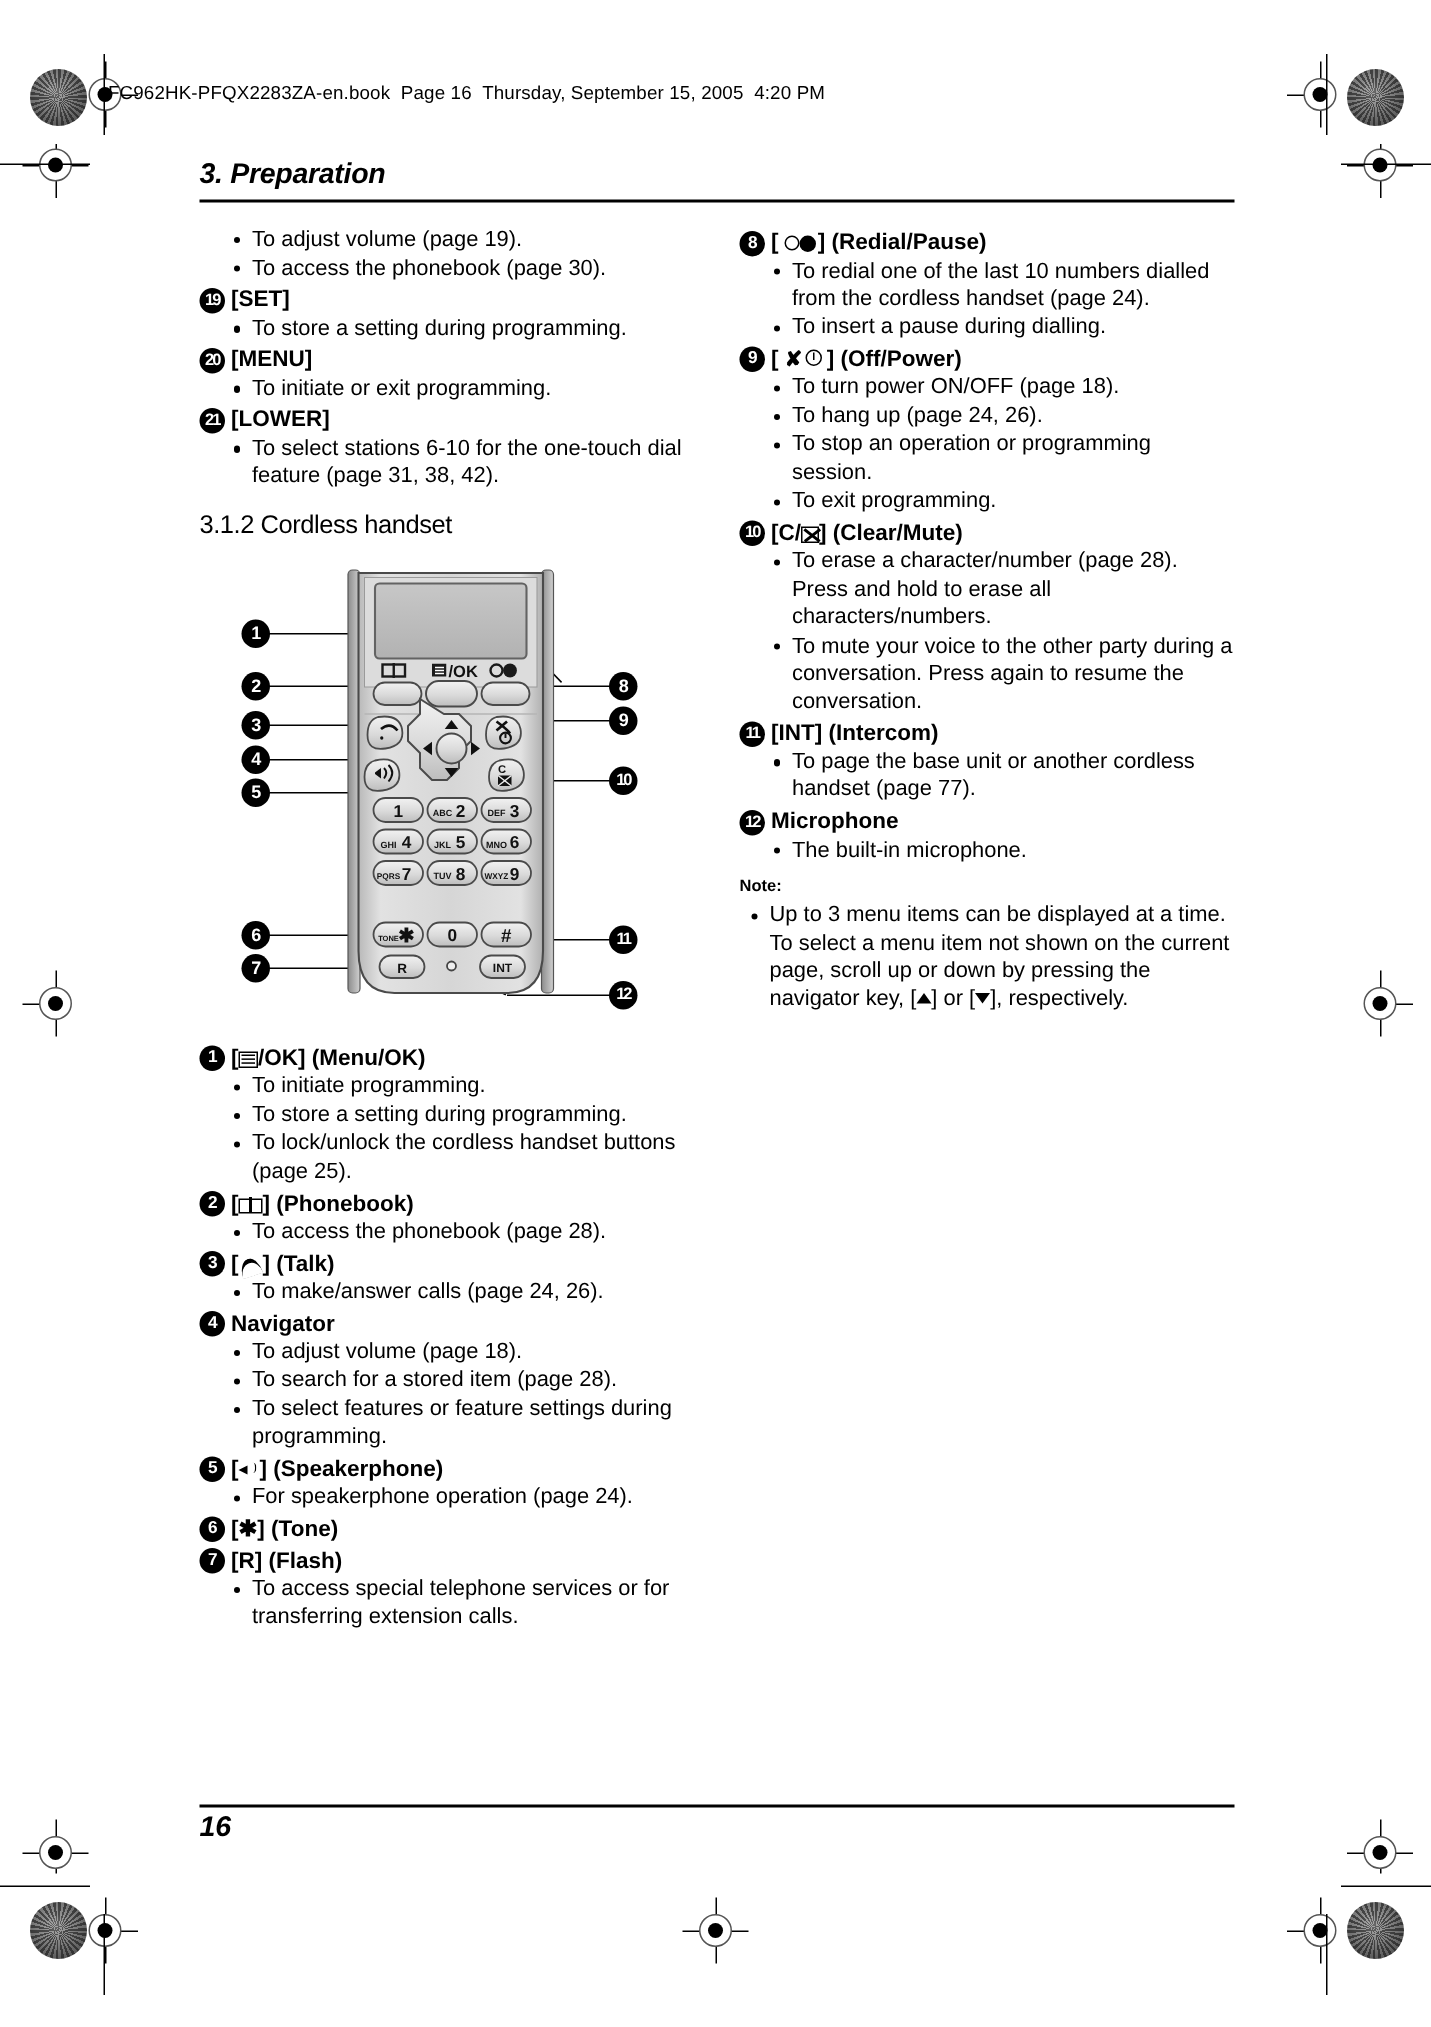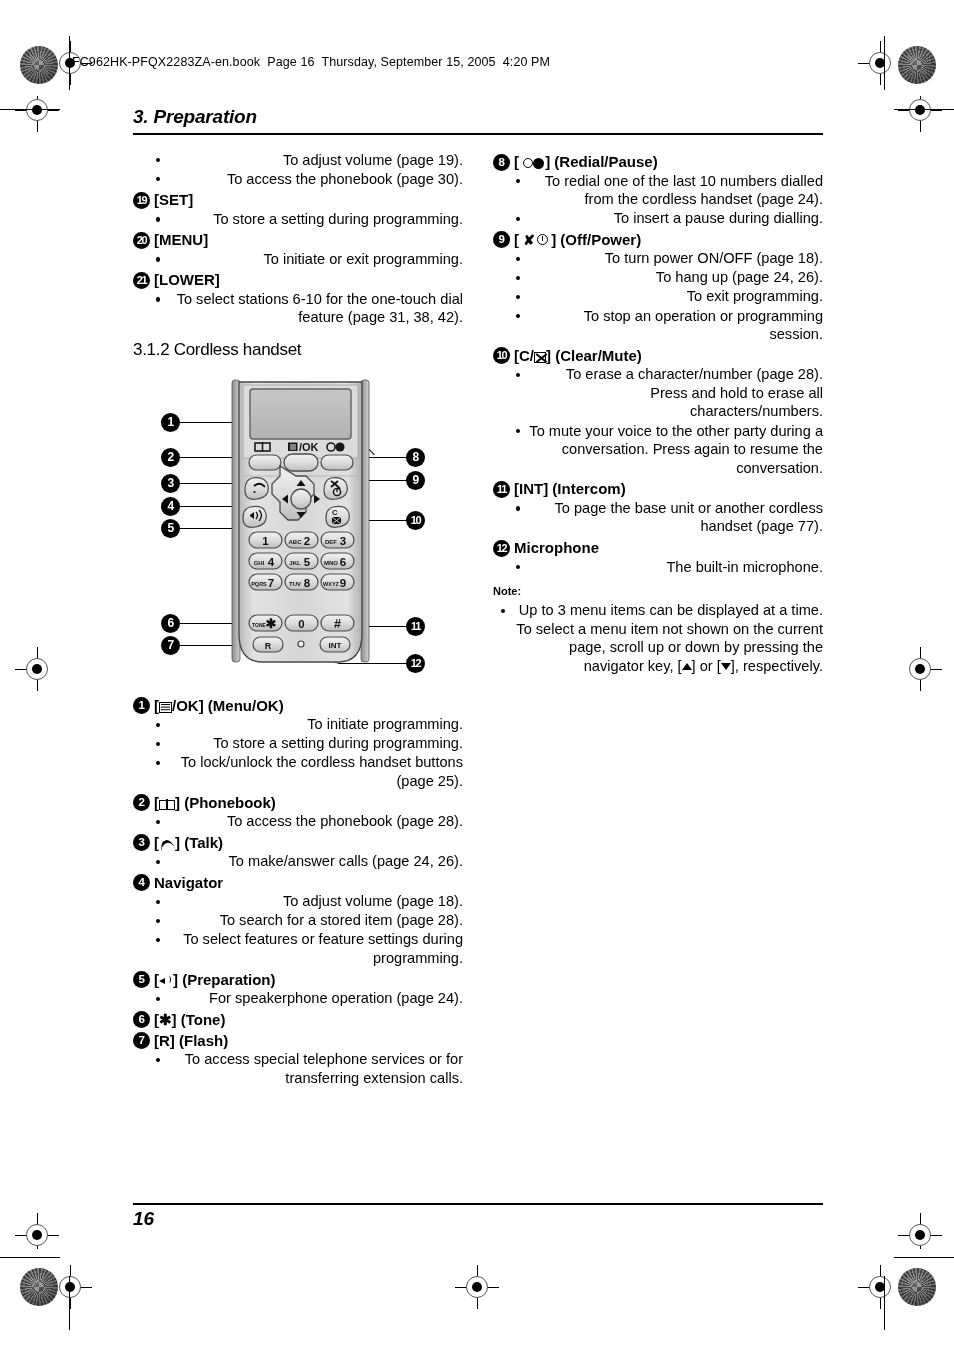--- a/index.html
+++ b/index.html
@@ -130,21 +130,20 @@
     list-style: none;
     margin: 0 0 0 0;
     padding: 0 0 0 21px;
   }
   ul.bullets li {
     position: relative;
     padding-left: 14px;
     margin: 0.5px 0;
     font-size: 14.6px;
     line-height: 18.6px;
-    text-align: right;
   }
   ul.bullets li::before {
     content: "";
     position: absolute;
     left: 2px; top: 7.5px;
     width: 4.4px; height: 4.4px;
     border-radius: 50%;
     background: #000;
   }
   ul.bullets.note-list { padding-left: 6px; }
@@ -491,21 +490,21 @@
     <span class="item-label">Navigator</span>
   </div>
   <ul class="bullets">
     <li>To adjust volume (page 18).</li>
     <li>To search for a stored item (page 28).</li>
     <li>To select features or feature settings during programming.</li>
   </ul>
 
   <div class="item">
     <span class="num">5</span>
-    <span class="item-label"><span>[</span><span class="gl gl-spk"></span><span>] (Preparation)</span></span>
+    <span class="item-label"><span>[</span><span class="gl gl-spk"></span><span>] (Speakerphone)</span></span>
   </div>
   <ul class="bullets">
     <li>For speakerphone operation (page 24).</li>
   </ul>
 
   <div class="item">
     <span class="num">6</span>
     <span class="item-label"><span>[</span><span class="gl-star">✱</span><span>] (Tone)</span></span>
   </div>
 
@@ -529,22 +528,22 @@
     <li>To insert a pause during dialling.</li>
   </ul>
 
   <div class="item">
     <span class="num">9</span>
     <span class="item-label"><span>[</span>&nbsp;<span class="gl-offpower"><span class="hook">✘</span><span class="pw"></span></span><span>] (Off/Power)</span></span>
   </div>
   <ul class="bullets">
     <li>To turn power ON/OFF (page 18).</li>
     <li>To hang up (page 24, 26).</li>
+    <li>To stop an operation or programming session.</li>
     <li>To exit programming.</li>
-    <li>To stop an operation or programming session.</li>
   </ul>
 
   <div class="item">
     <span class="num wide">10</span>
     <span class="item-label"><span>[C/</span><span class="gl gl-mute"></span><span>] (Clear/Mute)</span></span>
   </div>
   <ul class="bullets">
     <li>To erase a character/number (page 28). Press and hold to erase all characters/numbers.</li>
     <li>To mute your voice to the other party during a conversation. Press again to resume the conversation.</li>
   </ul>

